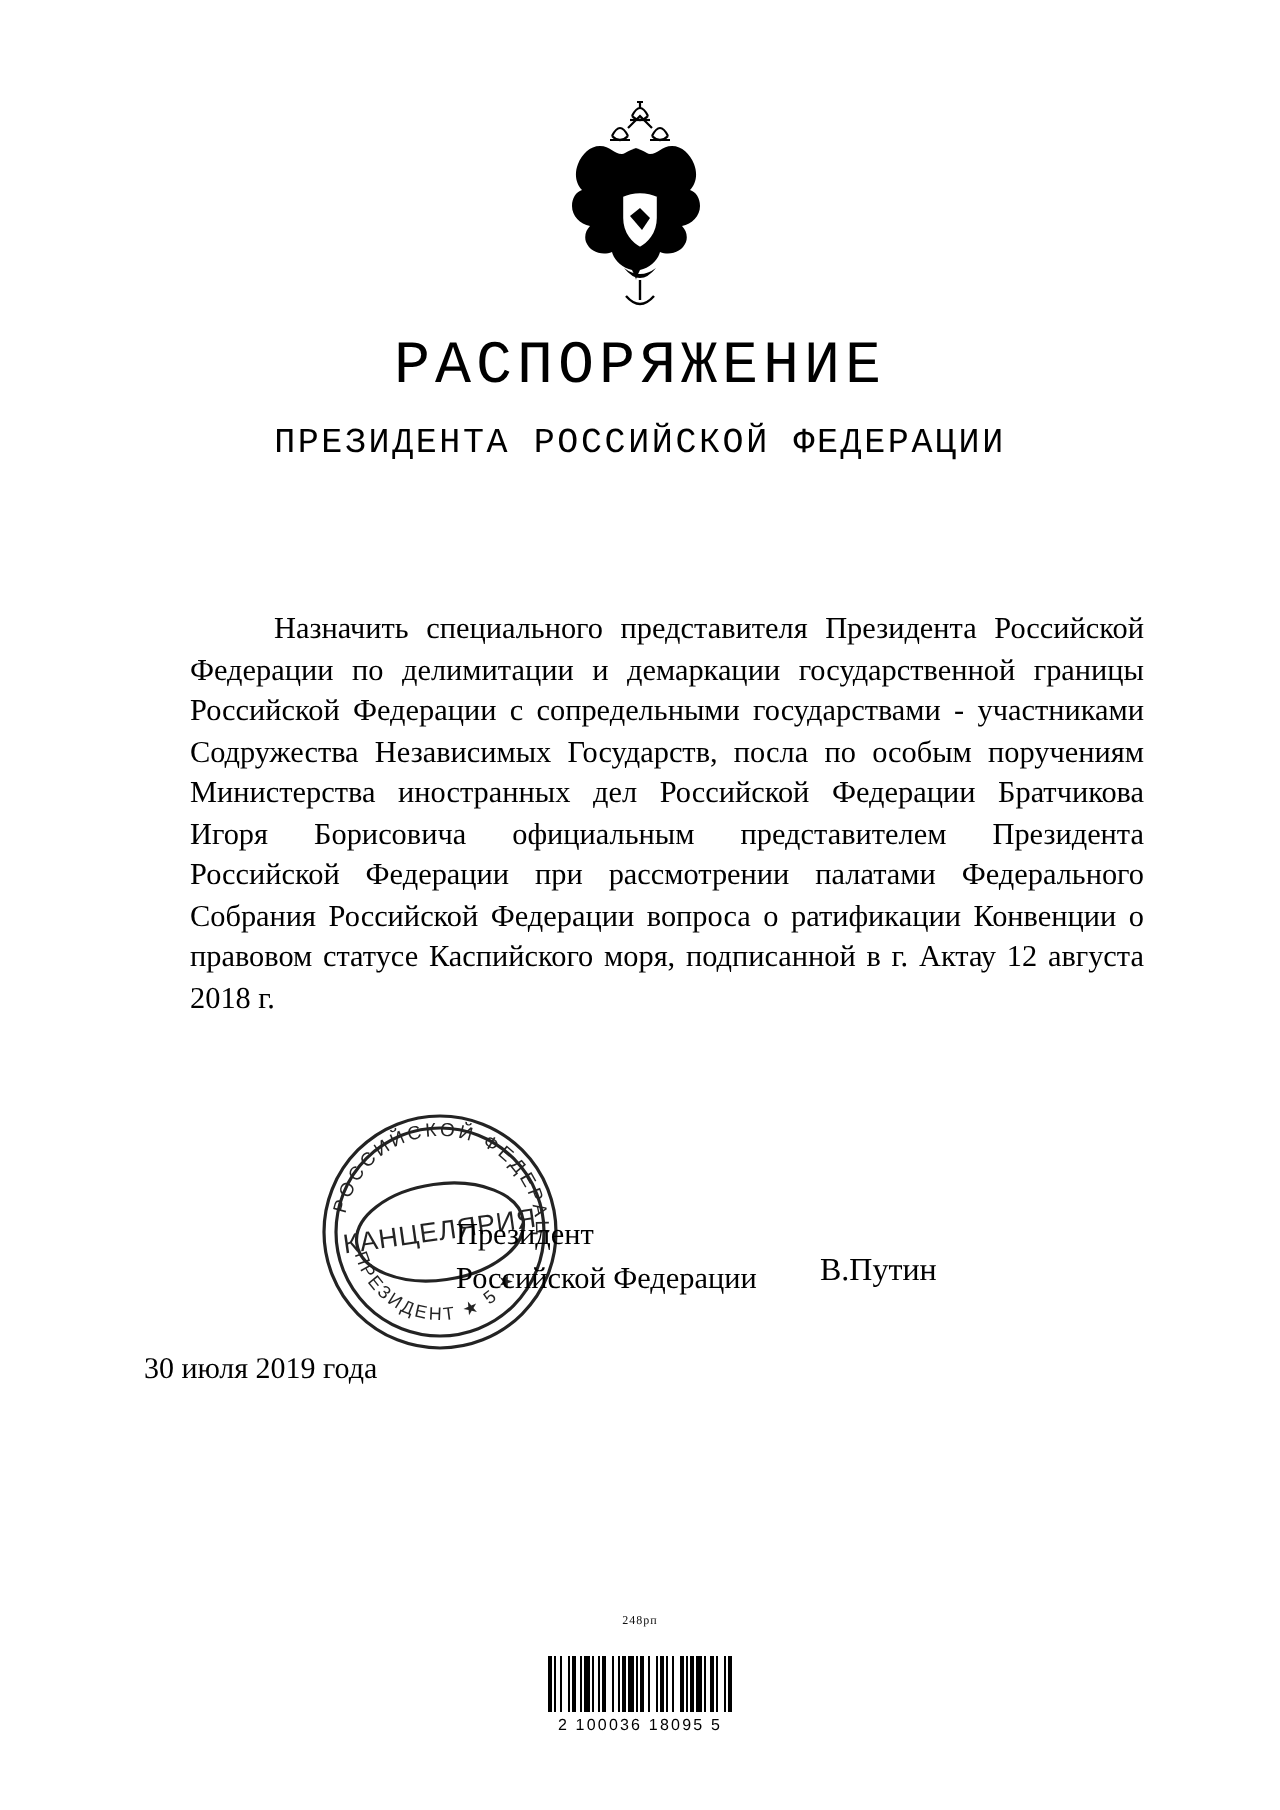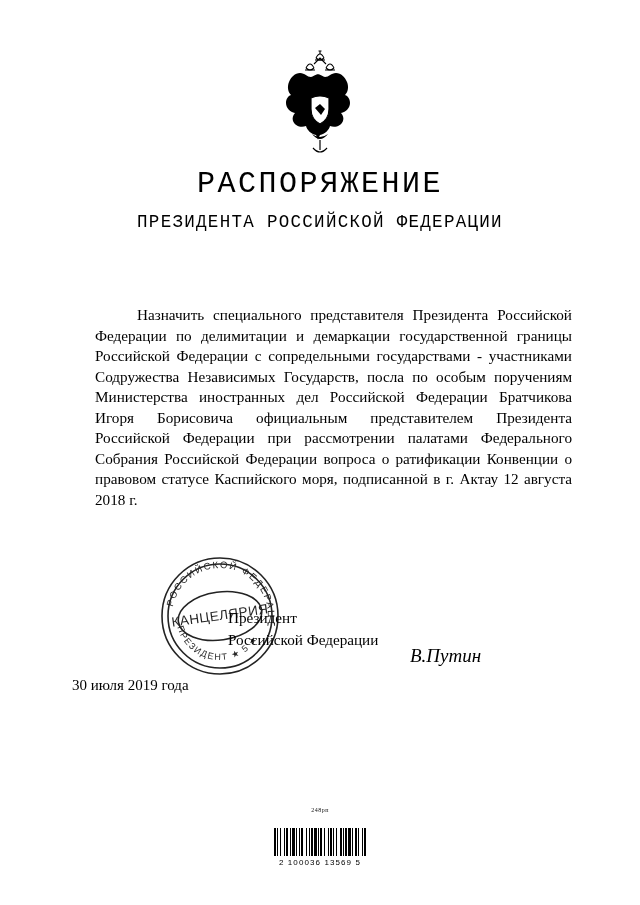--- a/index.html
+++ b/index.html
@@ -83,23 +83,22 @@
   .sign-text {
     position: absolute;
     left: 228px;
     top: 7px;
     font-size: 15.2px;
     line-height: 22px;
   }
   .sign-name {
     position: absolute;
     left: 410px;
-    top: 45px;
-    font-size: 19px;
-    font-style: italic;
+    top: 27px;
+    font-size: 16px;
   }
 
   
   .stamp {
     position: absolute;
     left: 152px;
     top: 548px;
     width: 136px;
     height: 136px;
     opacity: 0.92;
@@ -239,16 +238,16 @@
     <div class="sign-name">В.Путин</div>
   </div>
 
   <div class="date-block">
     <div>30 июля 2019 года</div>
   </div>
 
   <div class="barcode-block">
     <div class="barcode-top">248рп</div>
     <div class="barcode-bars" id="barcode-bars"><i style="width:2px;background:#000"></i><i style="width:1px;background:transparent"></i><i style="width:1px;background:#000"></i><i style="width:2px;background:transparent"></i><i style="width:1px;background:#000"></i><i style="width:3px;background:transparent"></i><i style="width:1px;background:#000"></i><i style="width:1px;background:transparent"></i><i style="width:2px;background:#000"></i><i style="width:2px;background:transparent"></i><i style="width:1px;background:#000"></i><i style="width:1px;background:transparent"></i><i style="width:3px;background:#000"></i><i style="width:1px;background:transparent"></i><i style="width:1px;background:#000"></i><i style="width:2px;background:transparent"></i><i style="width:1px;background:#000"></i><i style="width:1px;background:transparent"></i><i style="width:2px;background:#000"></i><i style="width:3px;background:transparent"></i><i style="width:1px;background:#000"></i><i style="width:2px;background:transparent"></i><i style="width:1px;background:#000"></i><i style="width:1px;background:transparent"></i><i style="width:2px;background:#000"></i><i style="width:1px;background:transparent"></i><i style="width:3px;background:#000"></i><i style="width:1px;background:transparent"></i><i style="width:1px;background:#000"></i><i style="width:1px;background:transparent"></i><i style="width:2px;background:#000"></i><i style="width:2px;background:transparent"></i><i style="width:1px;background:#000"></i><i style="width:3px;background:transparent"></i><i style="width:1px;background:#000"></i><i style="width:1px;background:transparent"></i><i style="width:2px;background:#000"></i><i style="width:1px;background:transparent"></i><i style="width:1px;background:#000"></i><i style="width:2px;background:transparent"></i><i style="width:1px;background:#000"></i><i style="width:3px;background:transparent"></i><i style="width:2px;background:#000"></i><i style="width:1px;background:transparent"></i><i style="width:1px;background:#000"></i><i style="width:1px;background:transparent"></i><i style="width:2px;background:#000"></i><i style="width:1px;background:transparent"></i><i style="width:3px;background:#000"></i><i style="width:1px;background:transparent"></i><i style="width:1px;background:#000"></i><i style="width:2px;background:transparent"></i><i style="width:2px;background:#000"></i><i style="width:1px;background:transparent"></i><i style="width:1px;background:#000"></i><i style="width:3px;background:transparent"></i><i style="width:1px;background:#000"></i><i style="width:1px;background:transparent"></i><i style="width:2px;background:#000"></i><i style="width:1px;background:transparent"></i></div>
-    <div class="barcode-digits">2  100036  13569   5</div>
+    <div class="barcode-digits">2  100036  18095   5</div>
   </div>
 
 </div>
 
 </body></html>

